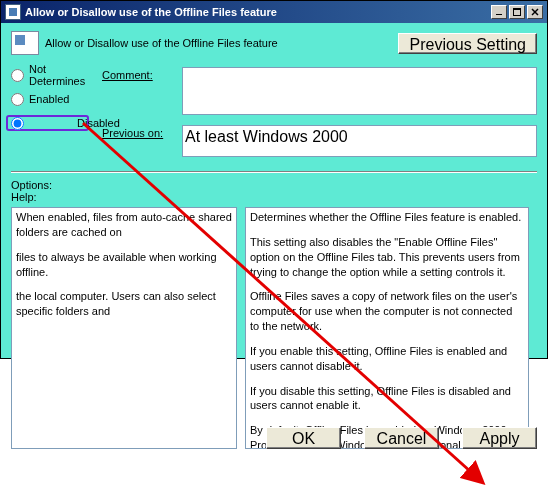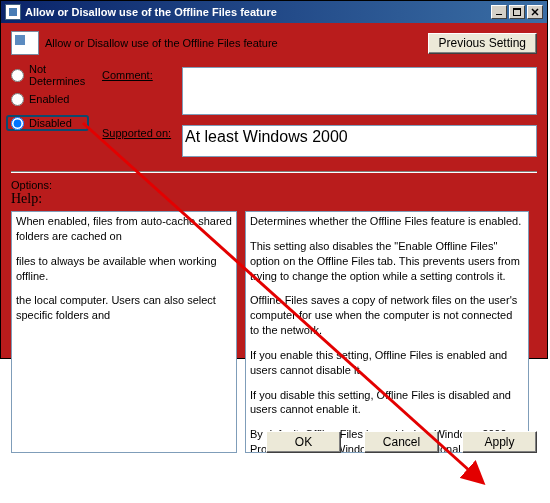--- a/index.html
+++ b/index.html
@@ -6,21 +6,21 @@
   body {
     margin: 0;
     font-family: Tahoma, Verdana, Arial, sans-serif;
     font-size: 11px;
     background: #fff;
     width: 550px;
     height: 503px;
     overflow: hidden;
     position: relative;
   }
-  .window { border: 1px solid #000; width: 548px; height: 359px; background: #b91c1c; position: relative; }
+  .window { border: 1px solid #000; width: 548px; height: 359px; background: #5eead4; position: relative; }
   .titlebar {
     height: 22px;
     background: linear-gradient(to right, #0a246a, #3a6ea5);
     color: #fff;
     font-weight: bold;
     display: flex; align-items: center;
     padding: 0 4px;
   }
   .titlebar .title-icon {
     width: 16px; height: 16px; background: #fff; border: 1px solid #406080; margin-right: 4px;
@@ -52,33 +52,33 @@
   .nav-buttons { margin-left: auto; display: flex; gap: 6px; }
 
   button.win {
     background: #ece9d8;
     border: 1px solid #fff;
     border-right-color: #404040;
     border-bottom-color: #404040;
     box-shadow: inset -1px -1px 0 #808080;
     padding: 2px 10px;
     font-family: inherit;
-    font-size: 12px;
+    font-size: 16px;
     min-width: 75px;
     height: 22px;
     cursor: pointer;
   }
   button.win.small { min-width: 68px; height: 21px; }
 
   .body-grid { margin-top: 12px; display: flex; }
   .radio-col { width: 105px; }
   .radio-row { display: flex; align-items: center; margin-bottom: 8px; height: 16px; }
   .radio-row input { margin: 0 5px 0 0; }
   .radio-row label { font-size: 11px; }
-  .radio-row.hl { border: 2px solid #0c4a6e; padding: 1px 3px; border-radius: 3px; margin-left: -5px; width: 83px;}
+  .radio-row.hl { border: 2px solid #6d28d9; padding: 1px 3px; border-radius: 3px; margin-left: -5px; width: 83px; gap: 48px;}
 
   .fields-col { flex: 1; }
   .field-row { display: flex; margin-bottom: 8px; text-decoration: underline; }
   .field-row .lbl { width: 80px; font-size: 11px; padding-top: 2px; }
   .field-row .ctrl { flex: 1; }
 
   textarea.comment {
     width: 355px; height: 48px; resize: none;
     font-family: inherit; font-size: 11px;
     border: 1px solid #7f9db9; padding: 2px;
@@ -93,21 +93,21 @@
 
   .divider {
     margin: 4px 0 6px 0;
     border: none;
     border-top: 1px solid #808080;
     border-bottom: 1px solid #fff;
   }
 
   .panels-labels { display: flex; flex-direction: column; }
   .panels-labels .left-lbl { width: 234px; font-size: 11px; }
-  .panels-labels .right-lbl { font-size: 14px; font-family: Liberation Serif, serif; }
+  .panels-labels .right-lbl { font-size: 11px; }
 
   .panels { display: flex; margin-top: 4px; gap: 8px; }
   .panel {
     background: #fff;
     border: 1px solid #7f9db9;
     overflow-y: scroll;
     padding: 2px 4px;
     font-size: 11px;
     line-height: 1.35;
   }
@@ -179,21 +179,21 @@
           <input type="radio" name="state" id="r3" checked="" style="">
           <label for="r3">Disabled</label>
         </div>
       </div>
       <div class="fields-col">
         <div class="field-row">
           <div class="lbl">Comment:</div>
           <div class="ctrl"><textarea class="comment" style=""></textarea></div>
         </div>
         <div class="field-row">
-          <div class="lbl">Supported on:</div>
+          <div class="lbl">Previous on:</div>
           <div class="ctrl"><textarea class="supported" readonly="" style="">At least Windows 2000</textarea></div>
         </div>
       </div>
     </div>
 
     <hr class="divider">
 
     <div class="panels-labels">
       <div class="left-lbl">Options:</div>
       <div class="right-lbl">Help:</div>

